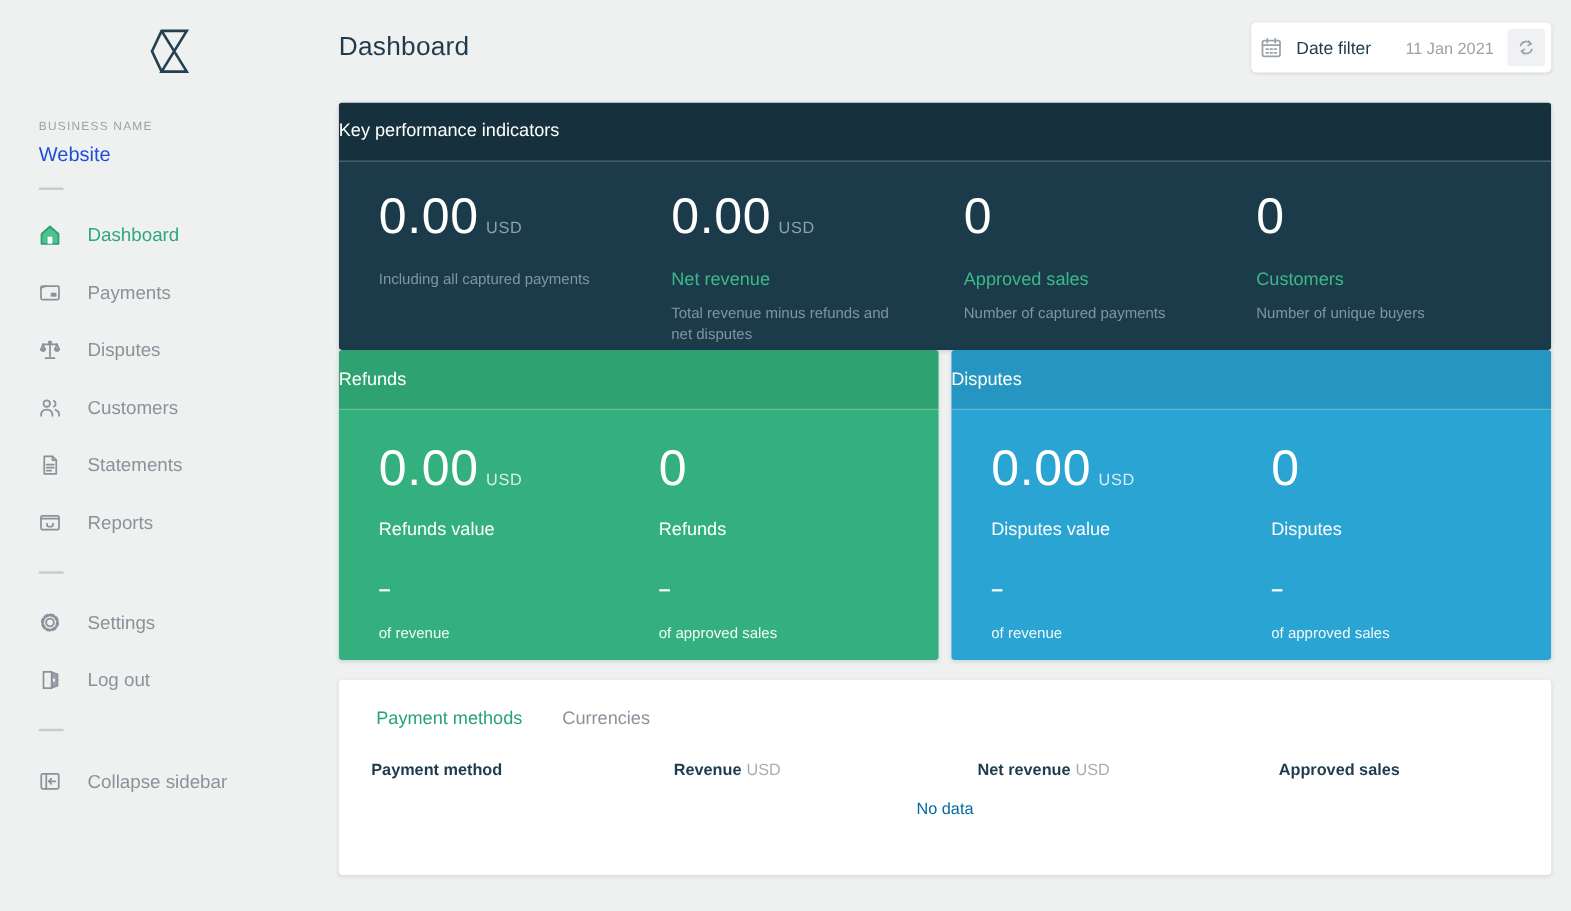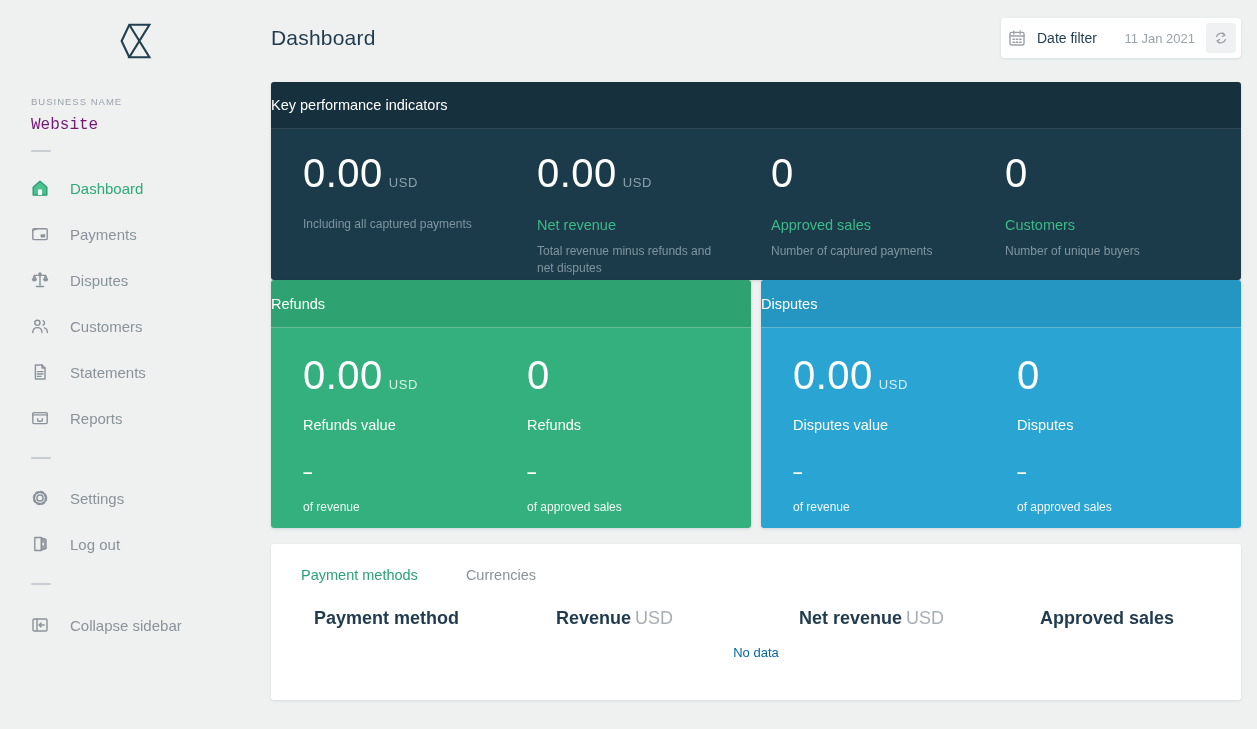--- a/index.html
+++ b/index.html
@@ -10,21 +10,21 @@
     color:#1F3B4D;
     overflow:hidden;
   }
   .app { display:flex; width:1257px; height:729px; }
 
   
   .sidebar { flex:0 0 271px; width:271px; }
   .logo-wrap { margin-top:18px; display:flex; justify-content:center; }
   .biz { margin:32px 0 0 31px; }
   .biz-label { font-size:9.5px; letter-spacing:1px; color:#9AA3A9; }
-  .biz-name { font-size:16px; color:#701a75; margin-top:9px;font-family:Liberation Mono, monospace; }
+  .biz-name { font-size:16px; color:#1d4ed8; margin-top:9px; }
   .divider { width:20px; height:2px; background:#C7CDD1; border-radius:1px; margin:16px 0 0 31px; }
   .nav { margin-top:13px; }
   .nav-item { height:46px; display:flex; align-items:center; padding-left:30px; cursor:pointer; }
   .nav-item .icon { width:20px; height:20px; display:flex; align-items:center; justify-content:center; }
   .nav-label { margin-left:20px; font-size:15px; color:#8A929A; }
   .nav-item.active .nav-label { color:#2EA97A; }
   .nav svg { stroke:#8A929A; fill:none; stroke-width:1.4; stroke-linecap:round; stroke-linejoin:round; }
   .nav-item.active svg { stroke:#2B9E72; }
   .nav2 { margin-top:16px; }
   .collapse-wrap { margin-top:17px; }
@@ -66,24 +66,24 @@
   .disputes .panel-header { background:#2596C1; border-bottom:1px solid rgba(255,255,255,.28); height:48px; }
   .disputes .panel-body { background:#2AA4D2; }
   .half .panel-body { height:200px; padding:24px 0 0 32px; display:grid; grid-template-columns:repeat(2,224px); }
   .half .metric-unit { color:rgba(255,255,255,.8); }
   .half .metric-label { color:#fff; font-size:14.5px; margin-top:9px; }
   .ratio { font-size:17px; font-weight:700; color:#fff; margin-top:31px; line-height:17px; }
   .ratio-label { font-size:12px; color:rgba(255,255,255,.93); margin-top:19px; }
 
   
   .table-card { margin-top:16px; background:#fff; border-radius:3px; height:156px; box-shadow:0 1px 3px rgba(31,59,77,.12); }
-  .tabs { padding:23px 0 0 30px; display:flex; gap:48px; }
+  .tabs { padding:23px 0 0 30px; display:flex; gap:32px; }
   .tab { font-size:14.5px; color:#8A929A; cursor:pointer; }
   .tab.active { color:#2BA275; }
-  .table-head { display:grid; grid-template-columns:242px 243px 241px auto; padding-left:43px; margin-top:25px; font-size:18px; font-weight:700; color:#1F3B4D; }
+  .table-head { display:grid; grid-template-columns:242px 243px 241px auto; padding-left:26px; margin-top:25px; font-size:13px; font-weight:700; color:#1F3B4D; }
   .col-unit { font-weight:400; color:#A7AFB5; margin-left:4px; }
   .empty { text-align:center; color:#0369a1; font-size:13px; margin-top:16px; }
 </style>
 </head>
 <body>
 
 <div class="app">
 
   <aside class="sidebar">
     <div class="logo-wrap">

